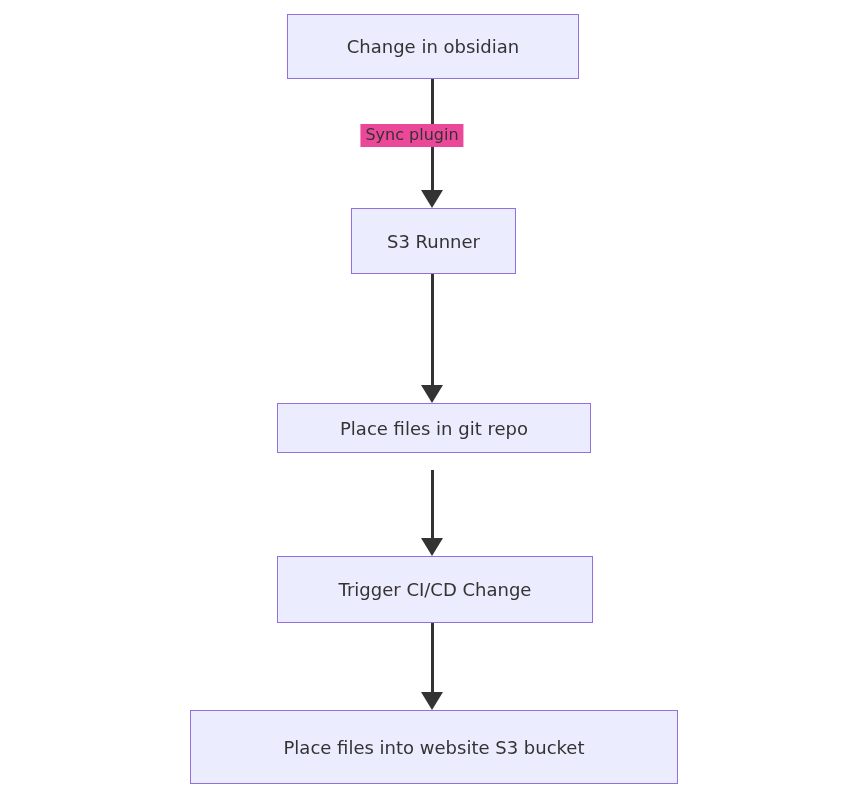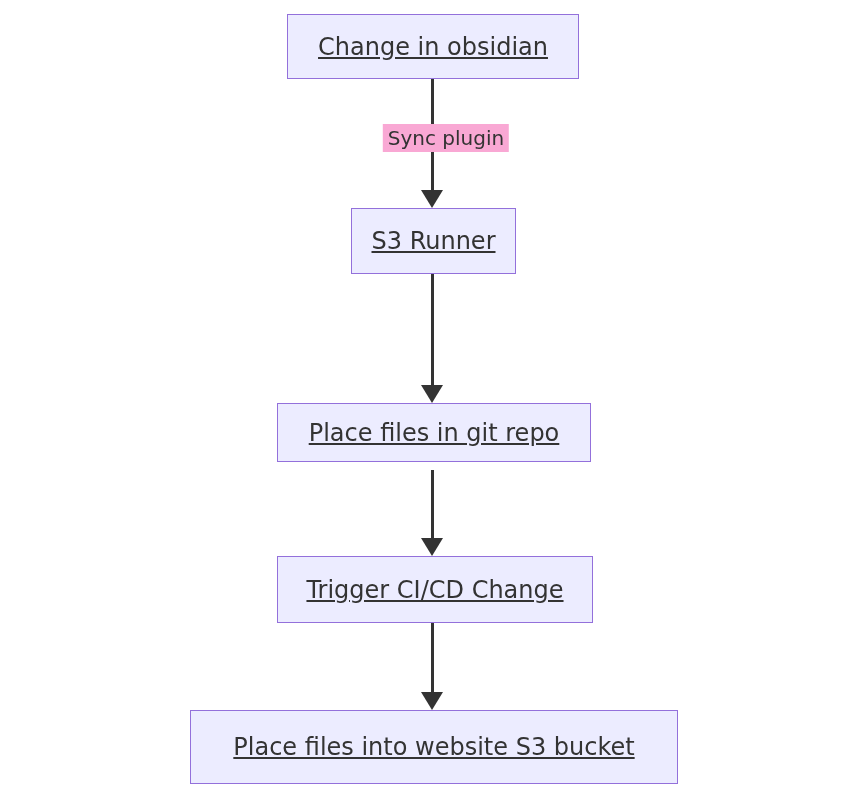--- a/index.html
+++ b/index.html
@@ -14,31 +14,30 @@
     background: #ffffff;
     font-family: "DejaVu Sans", "Liberation Sans", sans-serif;
     overflow: hidden;
   }
   .node {
     position: absolute;
     box-sizing: border-box;
     background: #ECECFF;
     border: 1px solid #9370DB;
     color: #333333;
-    font-size: 24px;
+    font-size: 18px;
     display: flex;
     align-items: center;
     justify-content: center;
     white-space: nowrap;
     text-align: right;
-    text-decoration: underline;
   }
   .node-a { left: 287px; top: 14px;  width: 292px; height: 65px; }
   .node-b { left: 351px; top: 208px; width: 165px; height: 66px; }
-  .node-c { left: 277px; top: 403px; width: 314px; height: 59px; }
+  .node-c { left: 277px; top: 403px; width: 314px; height: 50px; }
   .node-d { left: 277px; top: 556px; width: 316px; height: 67px; }
   .node-e { left: 190px; top: 710px; width: 488px; height: 74px; }
 
   .edge-line {
     position: absolute;
     left: 431px;
     width: 3px;
     background: #333333;
   }
   .edge-line-1 { top: 79px;  height: 124px; }
@@ -55,25 +54,25 @@
     border-right: 11px solid transparent;
     border-top: 18px solid #333333;
   }
   .arrowhead-1 { top: 190px; }
   .arrowhead-2 { top: 385px; }
   .arrowhead-3 { top: 538px; }
   .arrowhead-4 { top: 692px; }
 
   .edge-label {
     position: absolute;
-    left: 446px;
+    left: 412px;
     transform: translateX(-50%);
-    background: #f9a8d4;
+    background: #ec4899;
     color: #333333;
-    font-size: 20px;
+    font-size: 16px;
     line-height: 1.3;
     padding: 1px 5px;
     white-space: nowrap;
   }
   .edge-label-1 { top: 124px; }
   .edge-label-2 { top: 320px; }
 </style>
 </head>
 <body>
 

